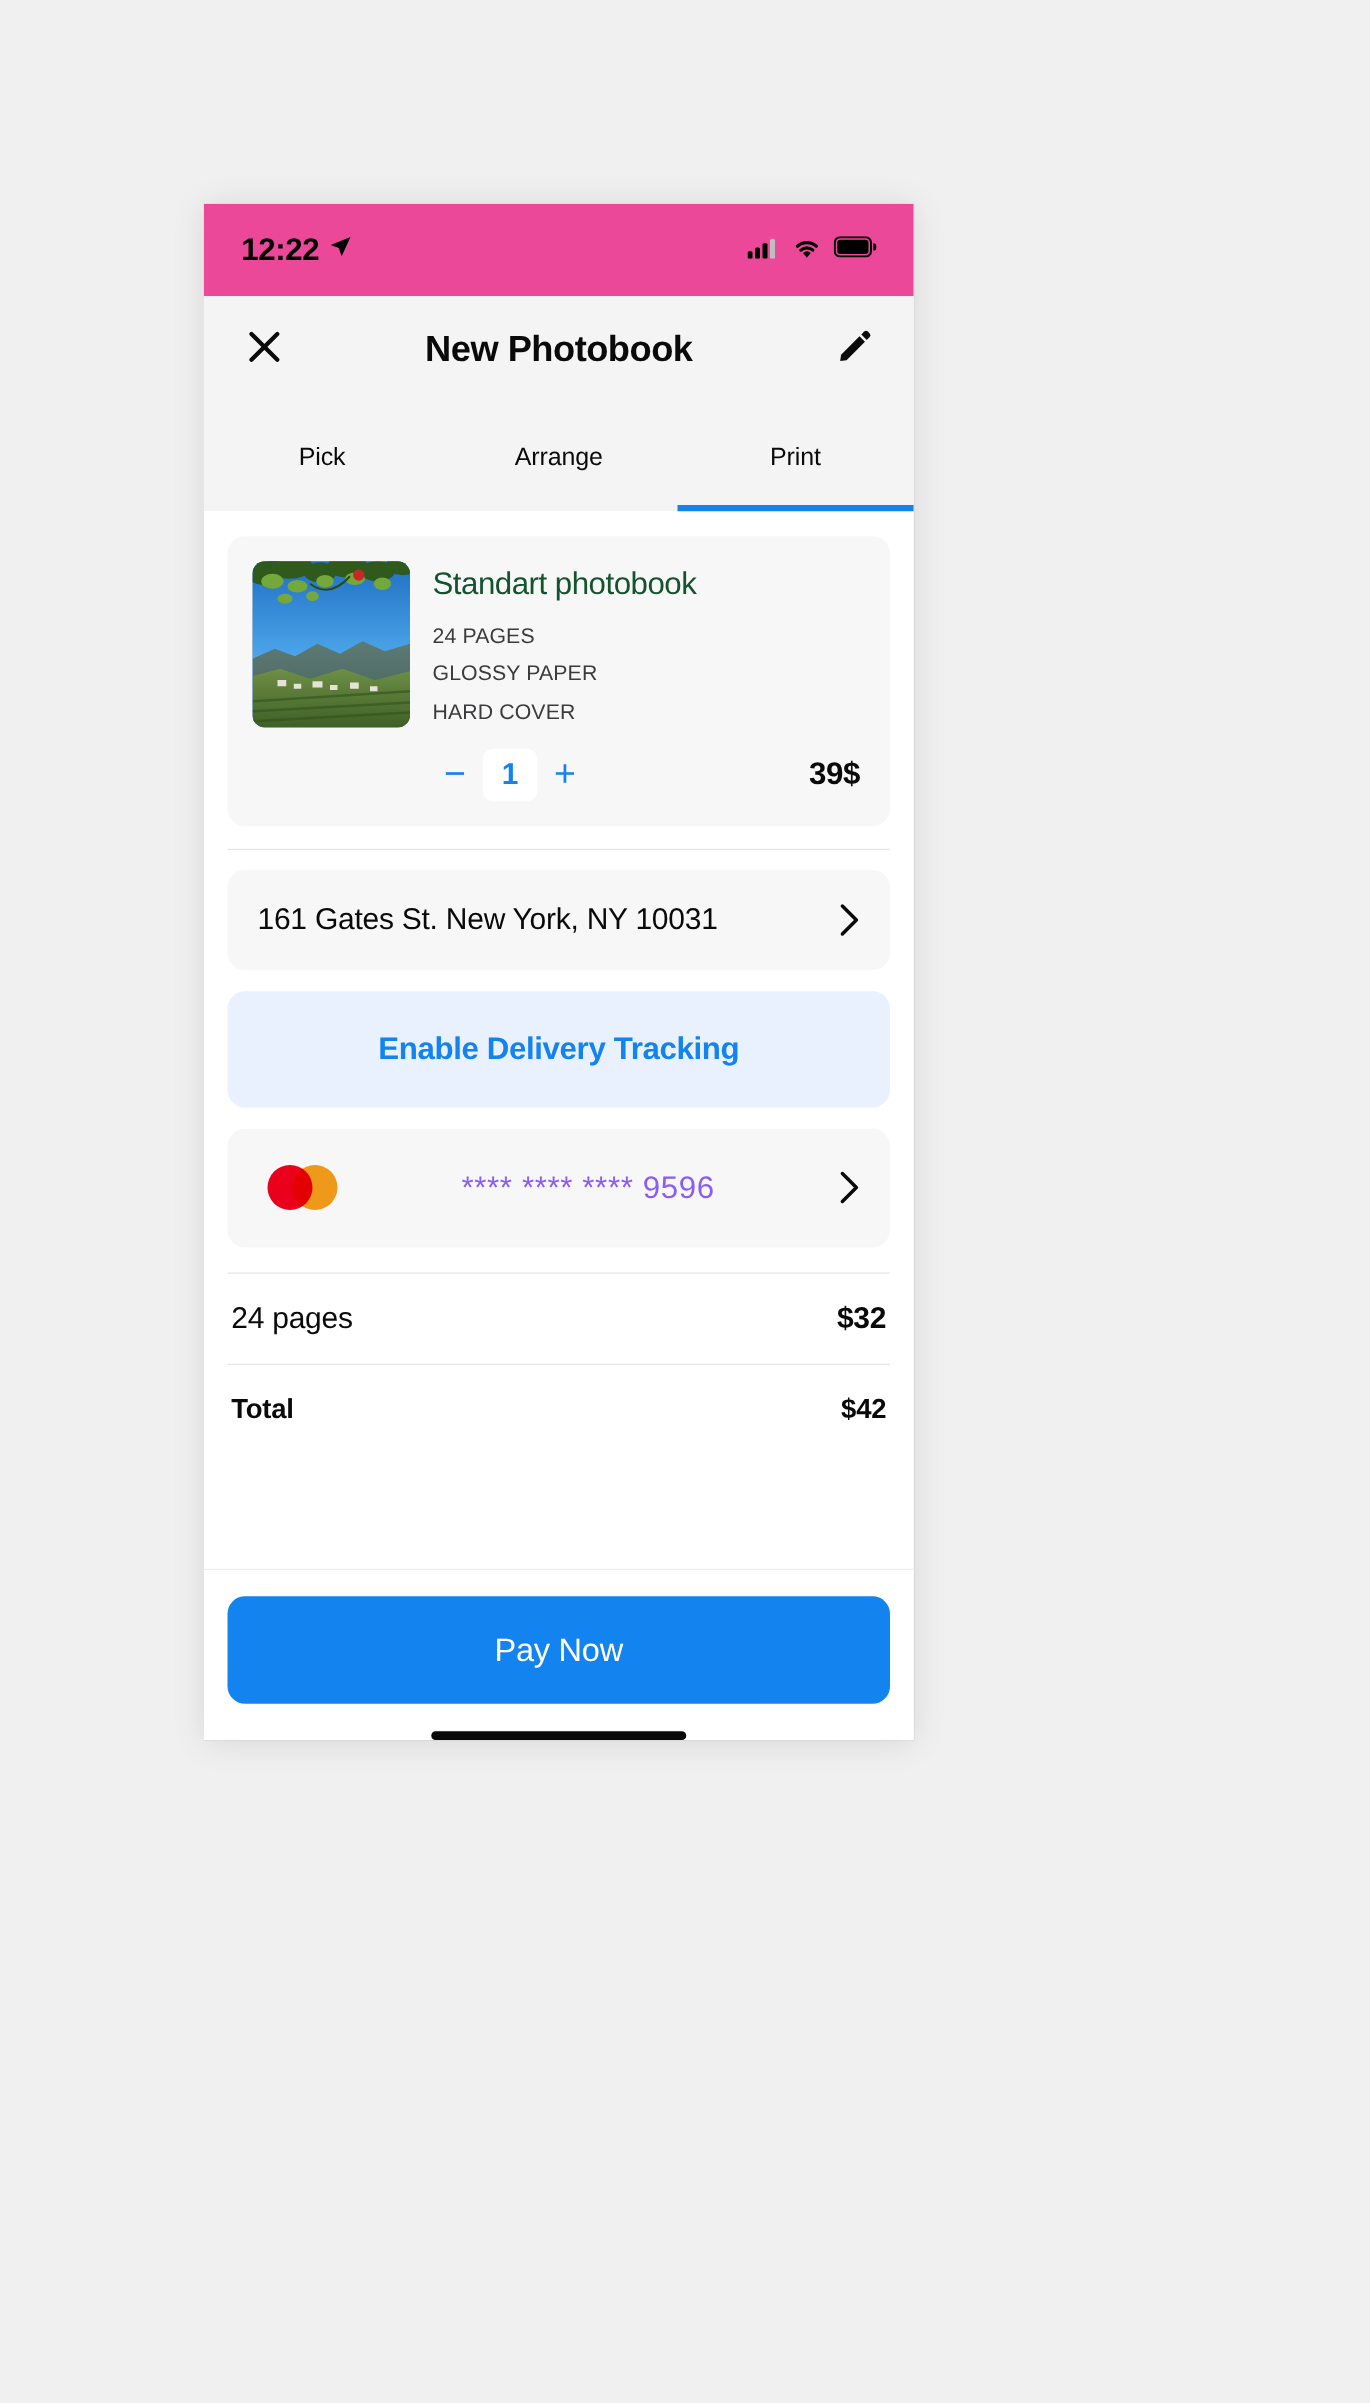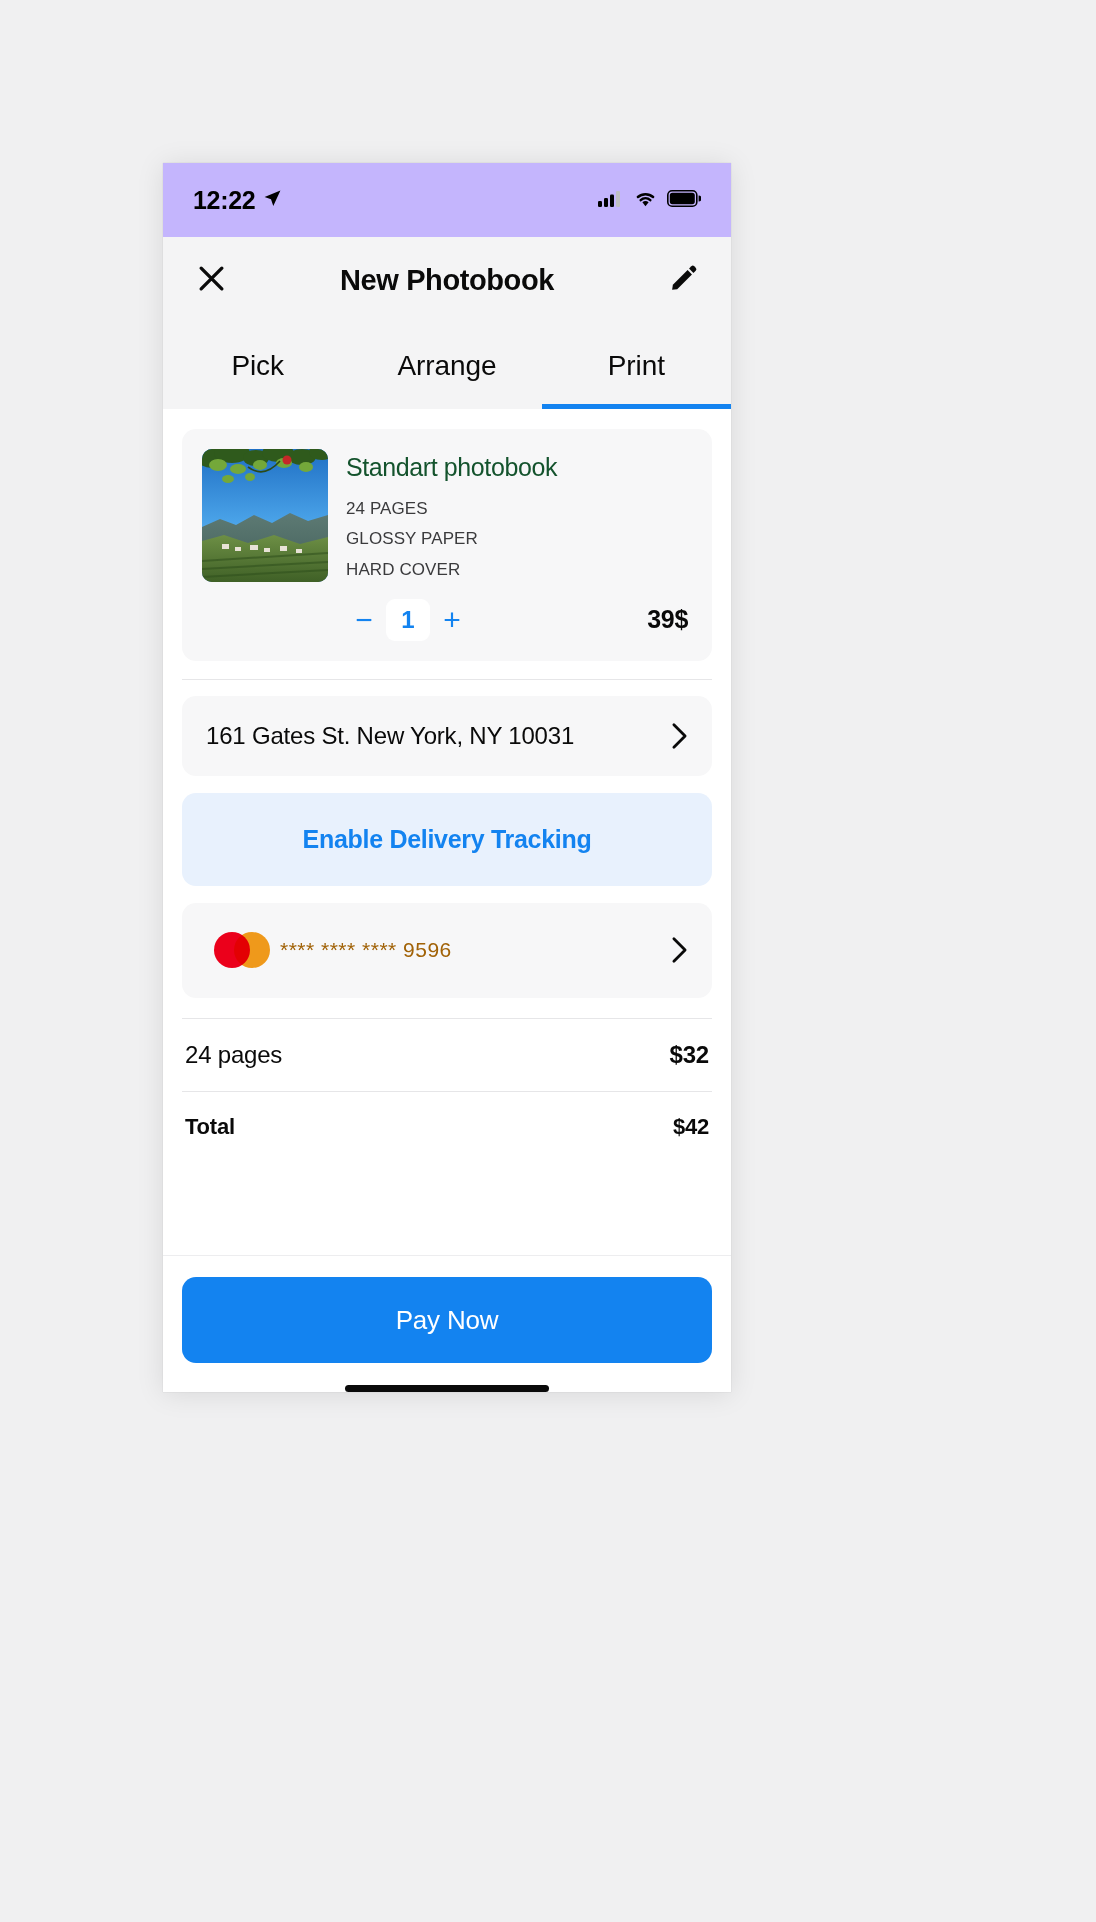--- a/index.html
+++ b/index.html
@@ -23,21 +23,21 @@
     background: #ffffff;
     box-shadow: 0 2px 26px rgba(0,0,0,0.10), 0 0 1px rgba(0,0,0,0.18);
     display: flex;
     flex-direction: column;
     overflow: hidden;
   }
 
   
   .statusbar {
     height: 74px;
-    background: #c4b5fd;
+    background: #ec4899;
     display: flex;
     align-items: center;
     justify-content: space-between;
     padding: 0 30px 0 30px;
     flex: none;
   }
   .sb-left { display: flex; align-items: center; gap: 8px; }
   .sb-time {
     font-size: 25px;
     font-weight: 700;
@@ -75,21 +75,21 @@
     height: 86px;
     background: #f4f4f5;
     display: flex;
     flex: none;
   }
   .tab {
     flex: 1;
     display: flex;
     align-items: center;
     justify-content: center;
-    font-size: 28px;
+    font-size: 20px;
     color: #0a0a0a;
     position: relative;
     letter-spacing: -0.1px;
   }
   .tab .bar {
     position: absolute;
     left: 0; right: 0; bottom: 0;
     height: 5px;
     background: transparent;
   }
@@ -225,24 +225,24 @@
   }
   .mc-c {
     position: absolute; top: 0;
     width: 36px; height: 36px;
     border-radius: 50%;
   }
   .mc-red { left: 0; background: #eb001b; }
   .mc-orange { right: 0; background: #f79e1b; mix-blend-mode: multiply; }
   .card-num {
     flex: 1;
-    text-align: left;
-    font-size: 21px;
+    text-align: center;
+    font-size: 25px;
     font-weight: 500;
-    color: #a16207;
+    color: #8b5cf6;
     letter-spacing: 0.5px;
   }
 
   
   .summary { margin-top: 20px; }
   .sum-line {
     height: 1px;
     background: #e6e6e8;
   }
   .sum-row {

